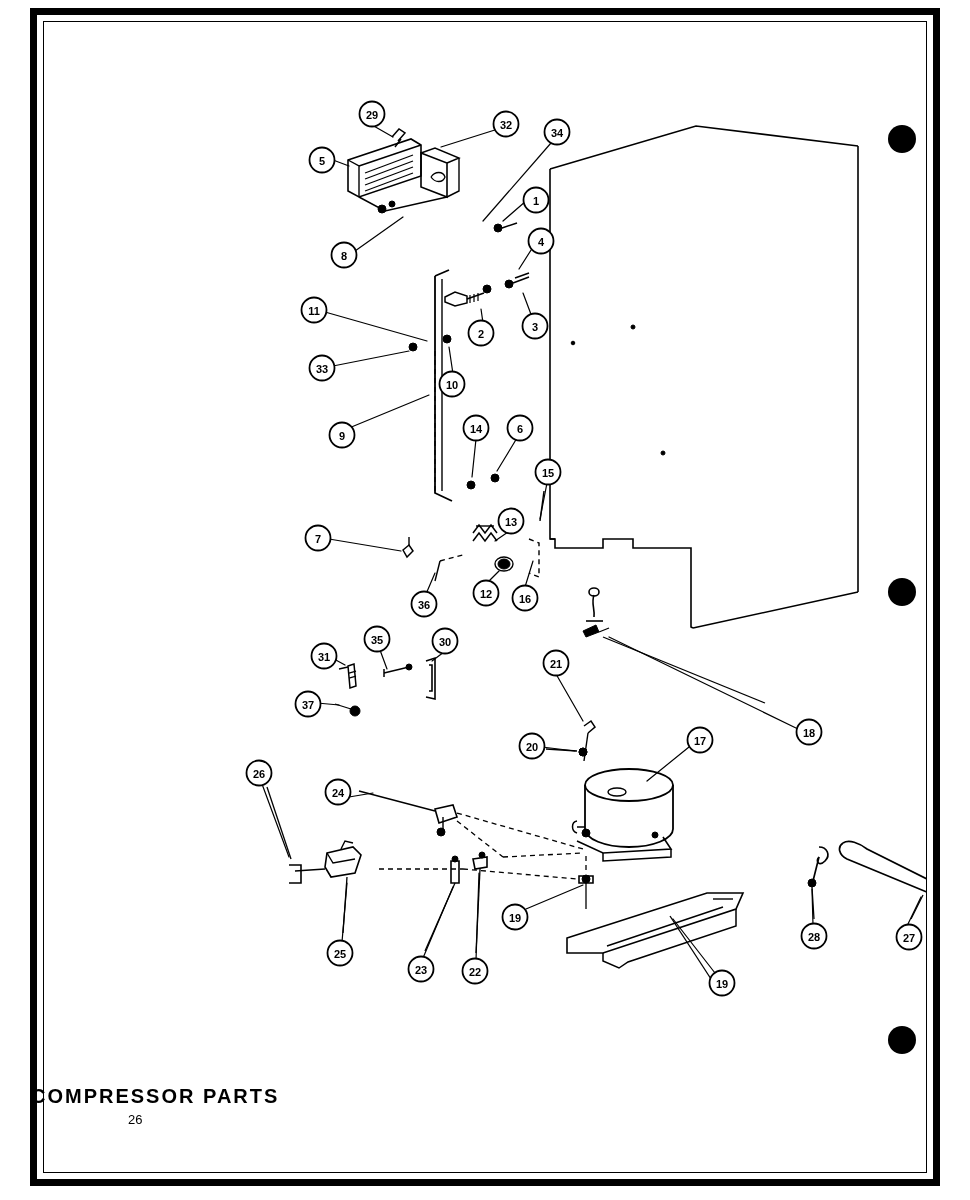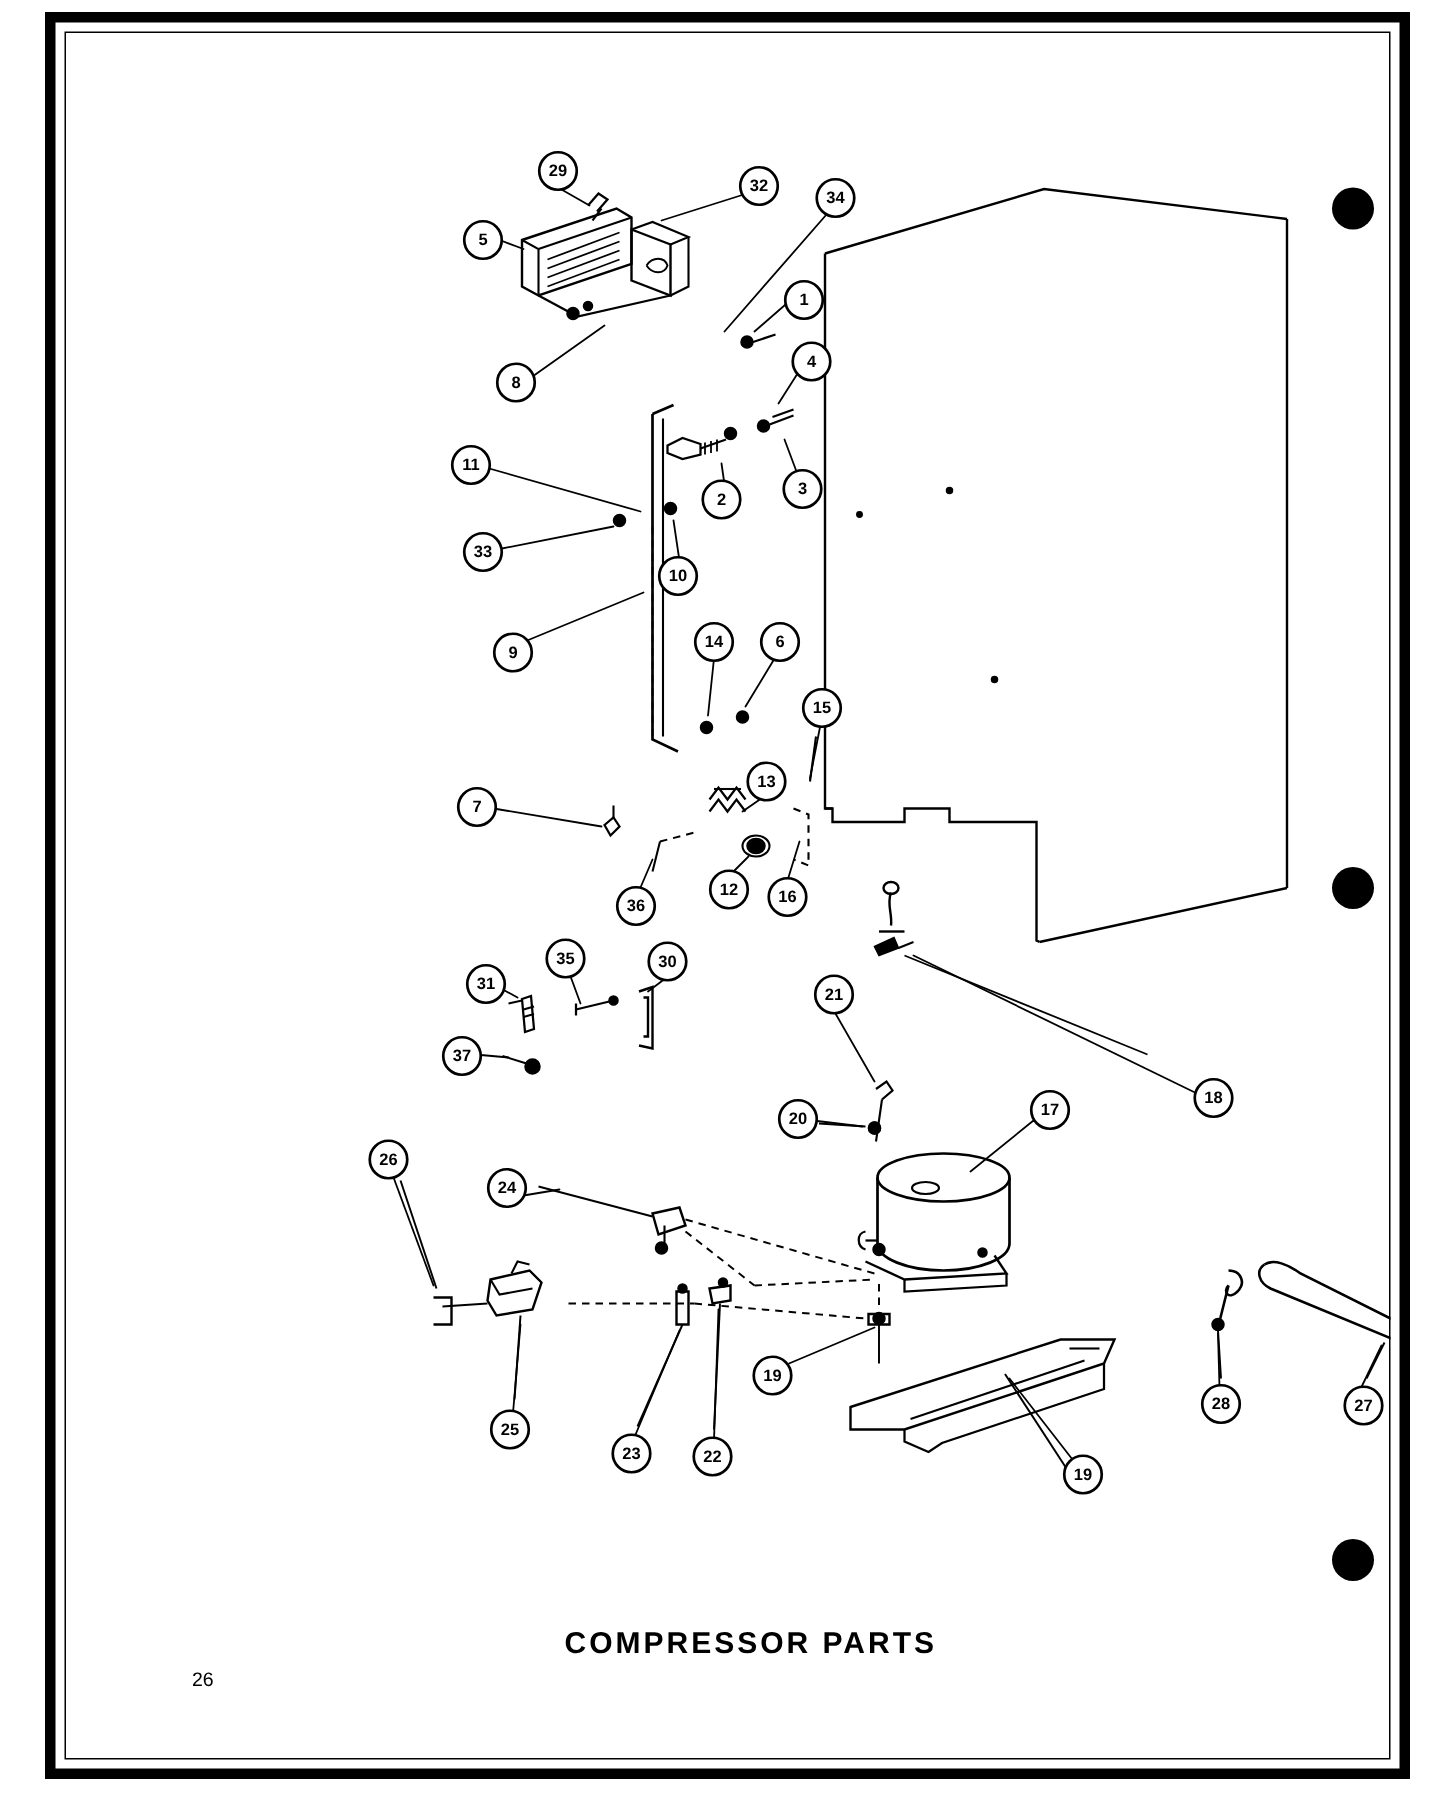--- a/index.html
+++ b/index.html
@@ -50,21 +50,20 @@
     left: 43px;
     top: 21px;
     width: 884px;
     height: 1152px;
   }
   .title {
     position: absolute;
     left: 0;
     right: 0;
     top: 1085px;
-    text-align: center;
     font-size: 20px;
     font-weight: bold;
     letter-spacing: 2px;
     color: #000000;
     padding-left: 31px;
   }
   .page-number {
     position: absolute;
     left: 128px;
     top: 1112px;

